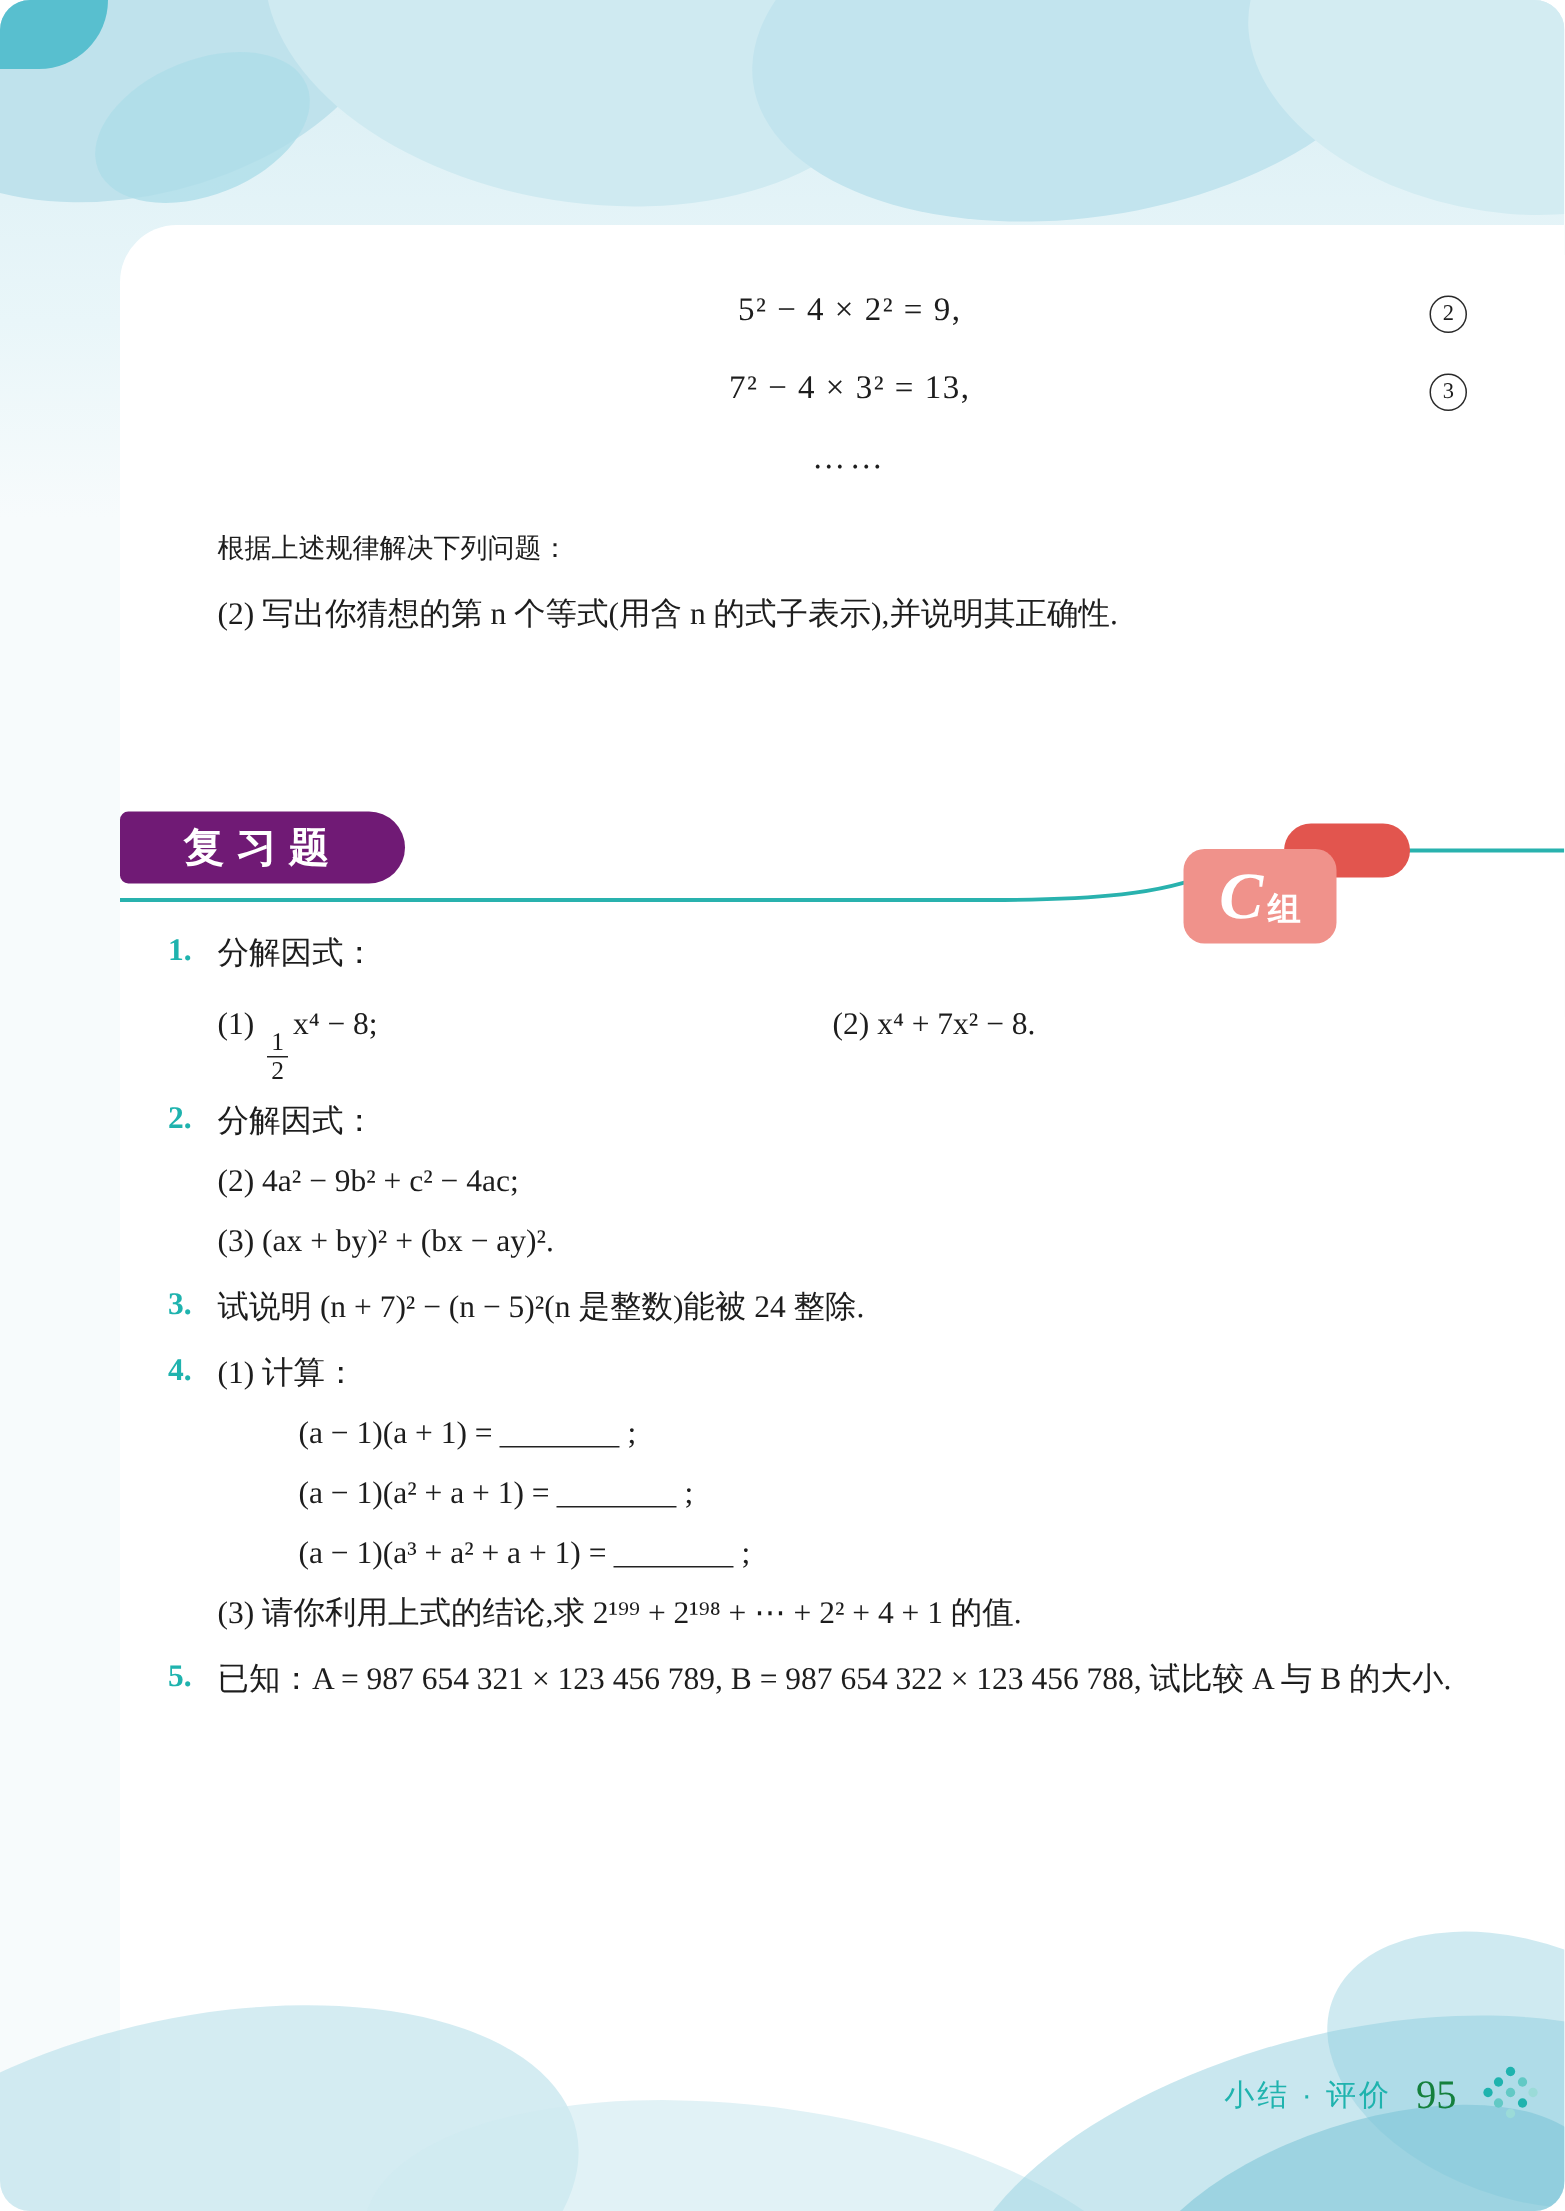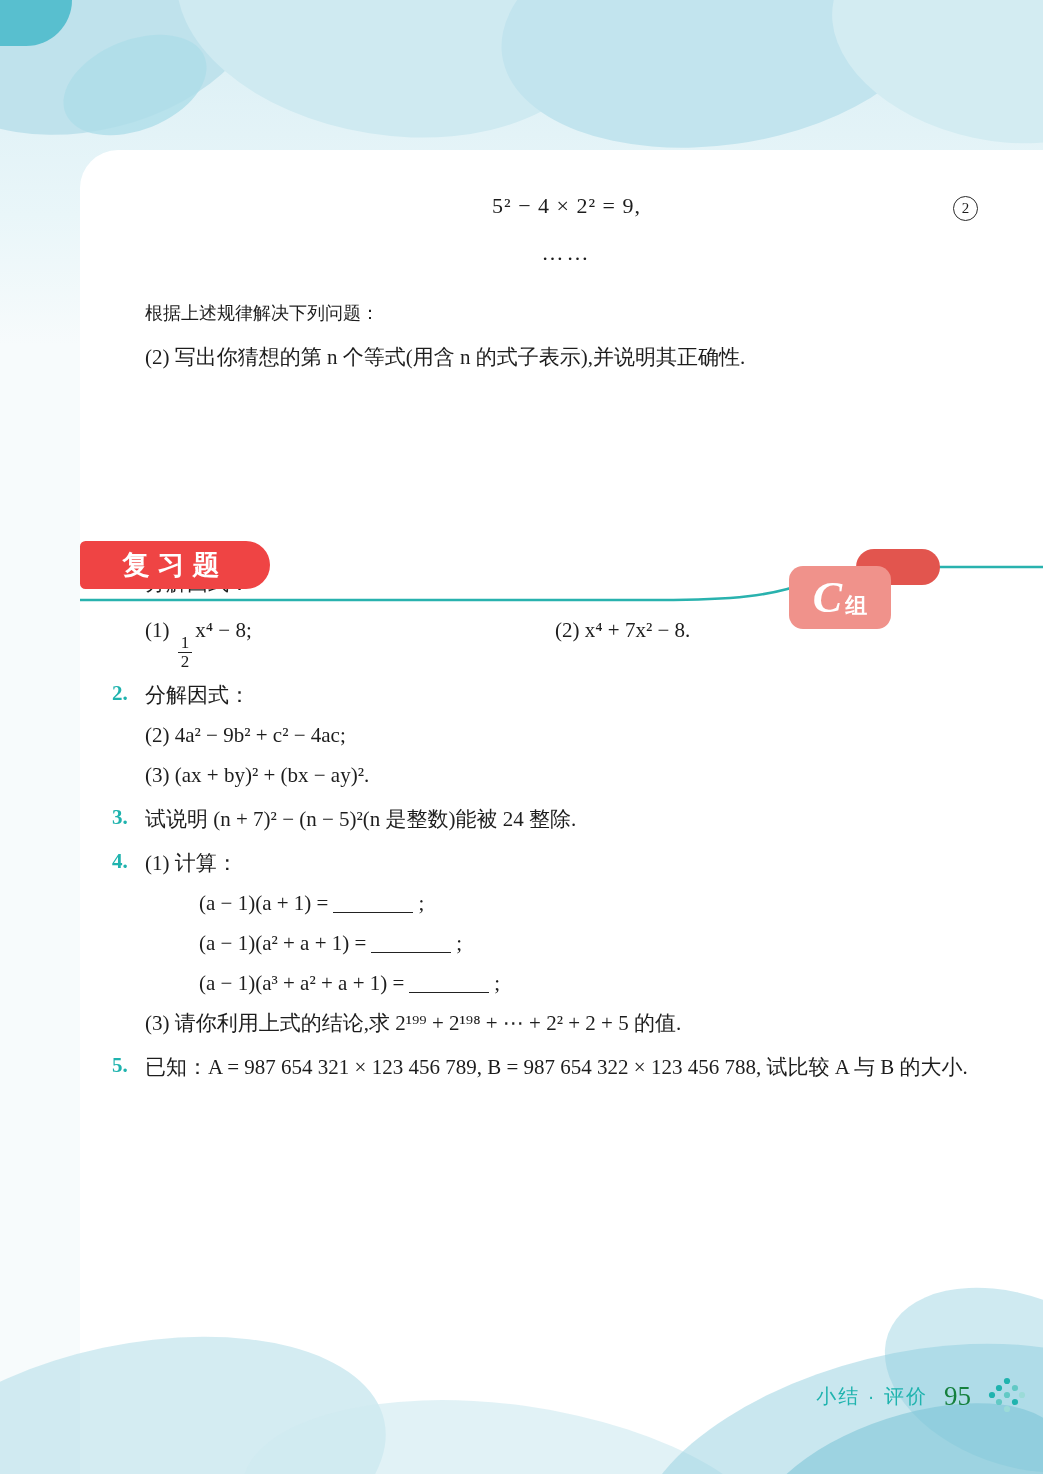--- a/index.html
+++ b/index.html
@@ -4,20 +4,21 @@
 <style>
   * { box-sizing: border-box; }
   body { margin: 0; background:#ffffff; }
   .page {
     position: relative;
     width: 1043px; height: 1474px;
     overflow: hidden;
     background: #f7fbfc;
     font-family: "Liberation Serif", "DejaVu Serif", serif;
     color: #1d1d1d;
+    border-radius: 20px;
   }
 
   
   .bg-top {
     position: absolute; left:0; top:0; width:100%; height:345px;
     background: linear-gradient(180deg,#d9eef4 0%, #e9f6f9 62%, #f7fbfc 100%);
     overflow: hidden;
   }
   .blob { position:absolute; border-radius:50%; }
   .b1 { left:-90px; top:-100px; width:360px; height:230px; background:#bfe2ec; transform:rotate(-14deg); }
@@ -75,21 +76,21 @@
   .frac {
     display:inline-flex; flex-direction:column; align-items:center;
     vertical-align:-11px; line-height:1.08; font-size:17px; margin:0 3px;
   }
   .frac-num { border-bottom:1.3px solid #222; padding:0 3px; }
   .frac-den { padding:0 3px; }
 
   
   .banner {
     position:absolute; left:80px; top:541px; width:190px; height:48px;
-    background:#ef4444; color:#fff; z-index:4;
+    background:#701a75; color:#fff; z-index:4;
     font-family:"Liberation Sans","DejaVu Sans",sans-serif; font-weight:bold;
     font-size:27px; letter-spacing:8px;
     display:flex; align-items:center; justify-content:center;
     border-radius:6px 26px 26px 6px;
   }
   .header-line { position:absolute; left:80px; top:558px; width:963px; height:60px; z-index:2; }
   .badge-accent {
     position:absolute; left:856px; top:549px; width:84px; height:36px;
     background:#e2554e; border-radius:18px; z-index:3;
   }
@@ -122,20 +123,26 @@
     <div class="blob b5"></div>
     <div class="corner"></div>
   </div>
 
   <div class="card">
 
     <div class="eq-row">
       <span class="eq-expr math">5² − 4 × 2² = 9,</span>
       <span class="eq-tag">
         <span class="circ">2</span>
+      </span>
+    </div>
+    <div class="eq-row">
+      <span class="eq-expr math">7² − 4 × 3² = 13,</span>
+      <span class="eq-tag">
+        <span class="circ">3</span>
       </span>
     </div>
     <div class="dots-row">……</div>
 
     <div class="intro">根据上述规律解决下列问题：</div>
 
     <div class="sub-item">(2) 写出你猜想的第 n 个等式(用含 n 的式子表示),并说明其正确性.</div>
 
     <div class="header-spacer"></div>
 
@@ -181,21 +188,21 @@
         <div class="prob-line">(1) 计算：</div>
         <div class="prob-line indent math">
           <span>(a − 1)(a + 1) =</span><span class="blank"></span><span>;</span>
         </div>
         <div class="prob-line indent math">
           <span>(a − 1)(a² + a + 1) =</span><span class="blank"></span><span>;</span>
         </div>
         <div class="prob-line indent math">
           <span>(a − 1)(a³ + a² + a + 1) =</span><span class="blank"></span><span>;</span>
         </div>
-        <div class="prob-line">(3) 请你利用上式的结论,求 2¹⁹⁹ + 2¹⁹⁸ + ⋯ + 2² + 2 + 5 的值.</div>
+        <div class="prob-line">(3) 请你利用上式的结论,求 2¹⁹⁹ + 2¹⁹⁸ + ⋯ + 2² + 4 + 1 的值.</div>
       </div>
     </div>
 
     <div class="prob">
       <span class="prob-num">5.</span>
       <div class="prob-body">
         <div class="prob-line">已知：A = 987 654 321 × 123 456 789, B = 987 654 322 × 123 456 788, 试比较 A 与 B 的大小.</div>
       </div>
     </div>
 

